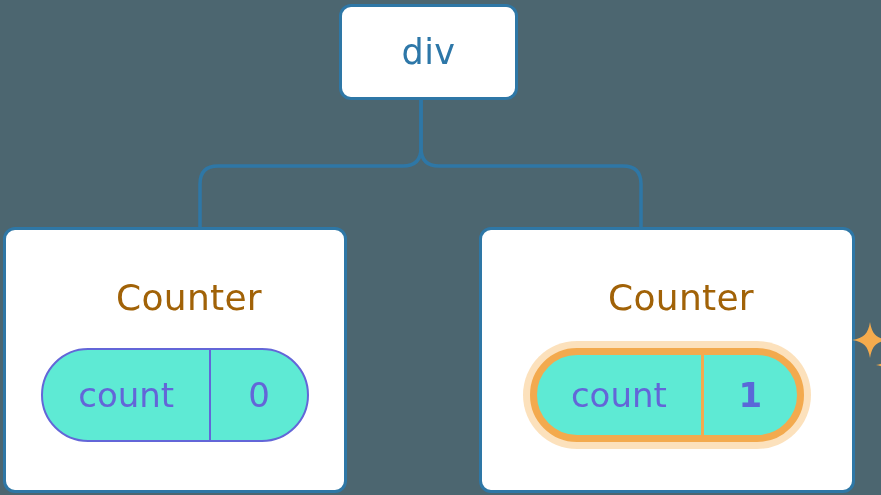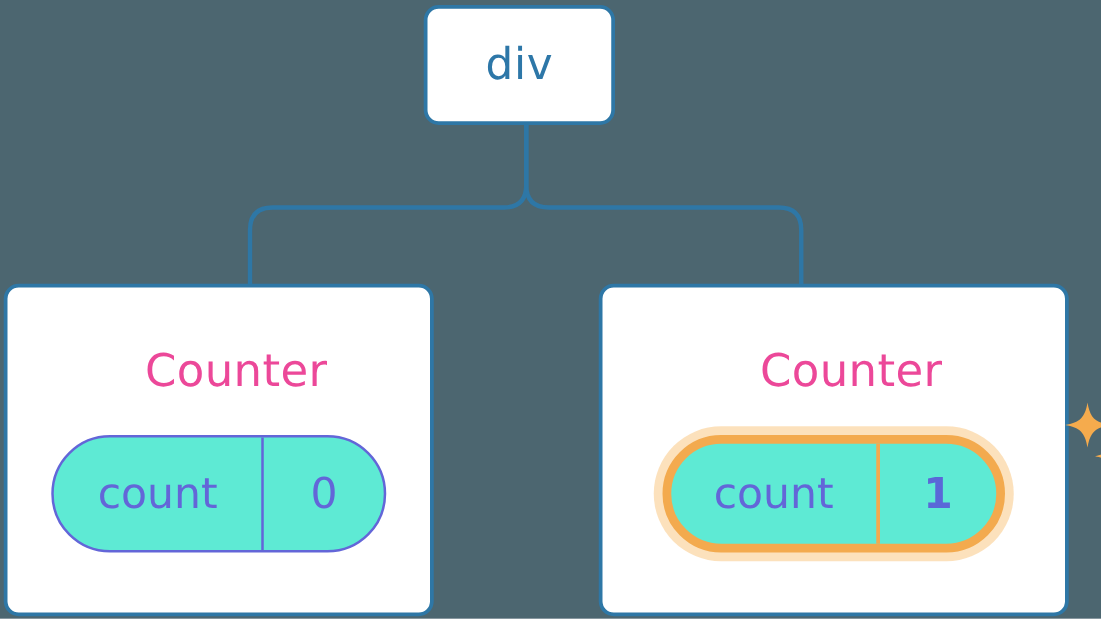--- a/index.html
+++ b/index.html
@@ -34,21 +34,21 @@
     position: absolute;
     background: #ffffff;
     border: 3px solid #2e77a6;
     border-radius: 12px;
     box-sizing: border-box;
   }
 
   #div-node {
     left: 339px;
     top: 4px;
-    width: 153px;
+    width: 179px;
     height: 96px;
     display: flex;
     align-items: center;
     justify-content: center;
   }
   .div-label {
     color: #2d77a8;
     font-size: 35px;
     line-height: 1;
     letter-spacing: 0.5px;
@@ -66,21 +66,21 @@
     width: 376px;
     height: 266px;
   }
 
   .counter-title {
     position: absolute;
     top: 50px;
     left: 0;
     right: 0;
     text-align: center;
-    color: #ec4899;
+    color: #a16207;
     font-size: 36px;
     line-height: 1;
     letter-spacing: 0.3px;
     margin-left: 28px;
   }
 
   
   .pill-wrap {
     position: absolute;
     top: 118px;

